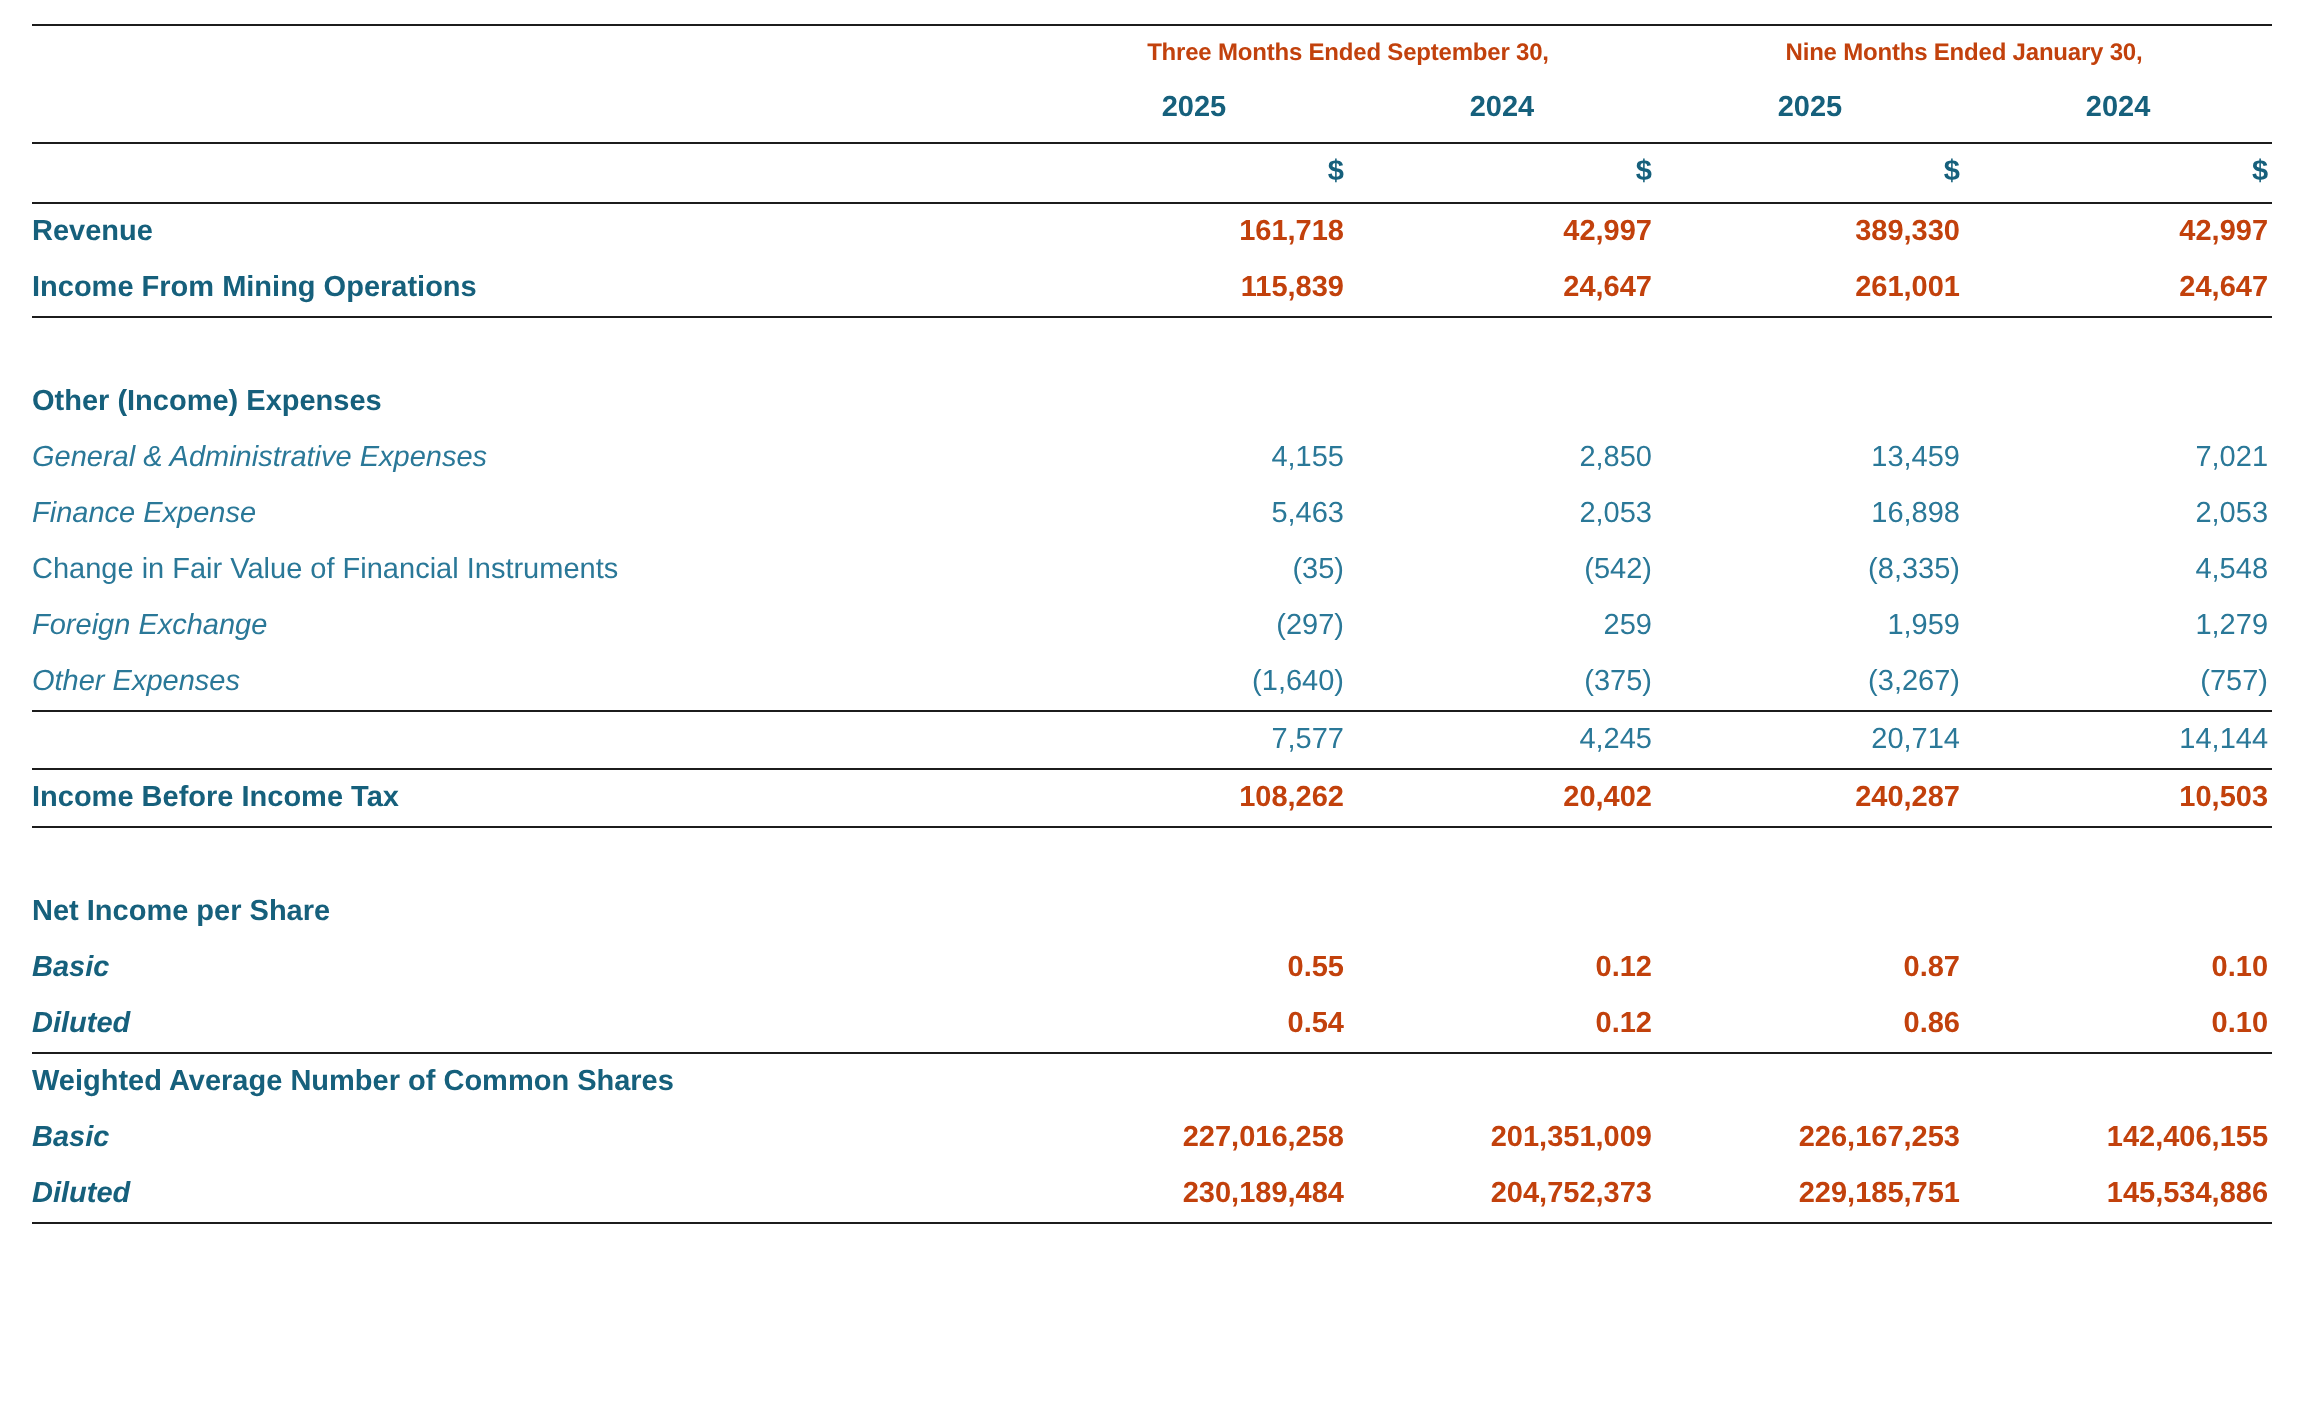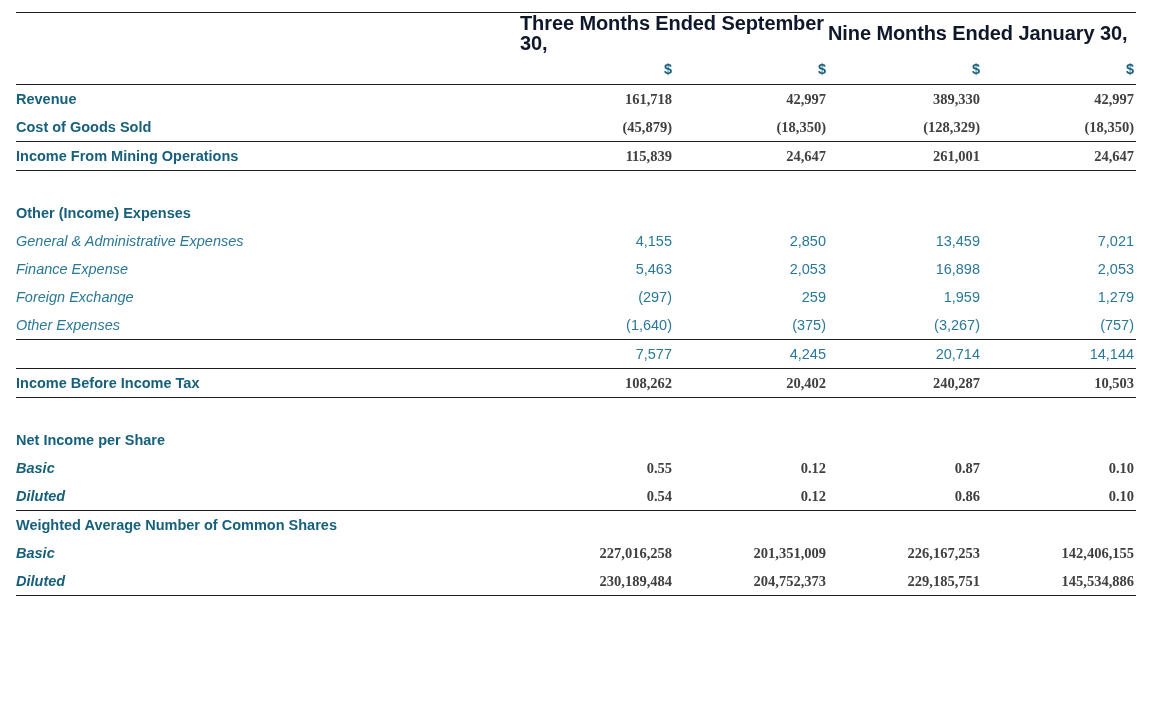--- a/index.html
+++ b/index.html
@@ -37,23 +37,24 @@
     padding: 0;
     margin: 0;
     vertical-align: middle;
     font-weight: normal;
     line-height: 1;
   }
 
   
   tr.hdr-group td {
     height: 26px;
-    font-size: 20px;
+    font-size: 12px;
     font-weight: bold;
-    color: #0f172a;
+    color: #c2410c;
+    text-align: center;
     padding-bottom: 2px;
     letter-spacing: -0.1px;
   }
   tr.hdr-year td {
     height: 27px;
     font-size: 14.5px;
     font-weight: bold;
     color: #16607c;
     text-align: center;
     padding-bottom: 3px;
@@ -75,21 +76,21 @@
   tr.row td.num {
     text-align: right;
     padding-right: 2px;
     color: #2a7898;
   }
   tr.row td.lbl {
     text-align: left;
   }
 
   tr.row.bold td { font-weight: bold; color: #16607c; margin-left: 33px; }
-  tr.row.bold td.num { color: #404040; font-family: Liberation Serif, serif; }
+  tr.row.bold td.num { color: #c2410c; }
 
   tr.row.plain td.lbl { color: #2a7898; font-weight: normal; }
 
   .ind0 { padding-left: 9px; }
   .ind1 { padding-left: 49px; font-style: italic; }
   .ind2 { padding-left: 69px; }
 
   
   tr.spacer td { height: 28px; font-size: 14.5px; }
 
@@ -110,44 +111,44 @@
       <col class="c-num">
     </colgroup>
     <tbody>
 
       <tr class="hdr-group rule-top">
         <td></td>
         <td colspan="2">Three Months Ended September 30,</td>
         <td colspan="2">Nine Months Ended January 30,</td>
       </tr>
 
+      <tr class="hdr-year rule-bottom">
+        <td></td>
+        <td>2025</td>
+        <td>2024</td>
+        <td>2025</td>
+        <td>2024</td>
+      </tr>
 
       <tr class="hdr-currency rule-bottom">
         <td></td>
         <td>$</td>
         <td>$</td>
         <td>$</td>
         <td>$</td>
       </tr>
 
       <tr class="row bold">
         <td class="lbl ind0">Revenue</td>
         <td class="num">161,718</td>
         <td class="num">42,997</td>
         <td class="num">389,330</td>
         <td class="num">42,997</td>
       </tr>
 
-      <tr class="row bold rule-bottom">
-        <td class="lbl ind0">Cost of Goods Sold</td>
-        <td class="num">(45,879)</td>
-        <td class="num">(18,350)</td>
-        <td class="num">(128,329)</td>
-        <td class="num">(18,350)</td>
-      </tr>
 
       <tr class="row bold rule-bottom">
         <td class="lbl ind0">Income From Mining Operations</td>
         <td class="num">115,839</td>
         <td class="num">24,647</td>
         <td class="num">261,001</td>
         <td class="num">24,647</td>
       </tr>
 
       <tr class="spacer">
@@ -175,20 +176,27 @@
       </tr>
 
       <tr class="row plain">
         <td class="lbl ind1">Finance Expense</td>
         <td class="num">5,463</td>
         <td class="num">2,053</td>
         <td class="num">16,898</td>
         <td class="num">2,053</td>
       </tr>
 
+      <tr class="row plain">
+        <td class="lbl ind2">Change in Fair Value of Financial Instruments</td>
+        <td class="num">(35)</td>
+        <td class="num">(542)</td>
+        <td class="num">(8,335)</td>
+        <td class="num">4,548</td>
+      </tr>
 
       <tr class="row plain">
         <td class="lbl ind1">Foreign Exchange</td>
         <td class="num">(297)</td>
         <td class="num">259</td>
         <td class="num">1,959</td>
         <td class="num">1,279</td>
       </tr>
 
       <tr class="row plain rule-bottom">

